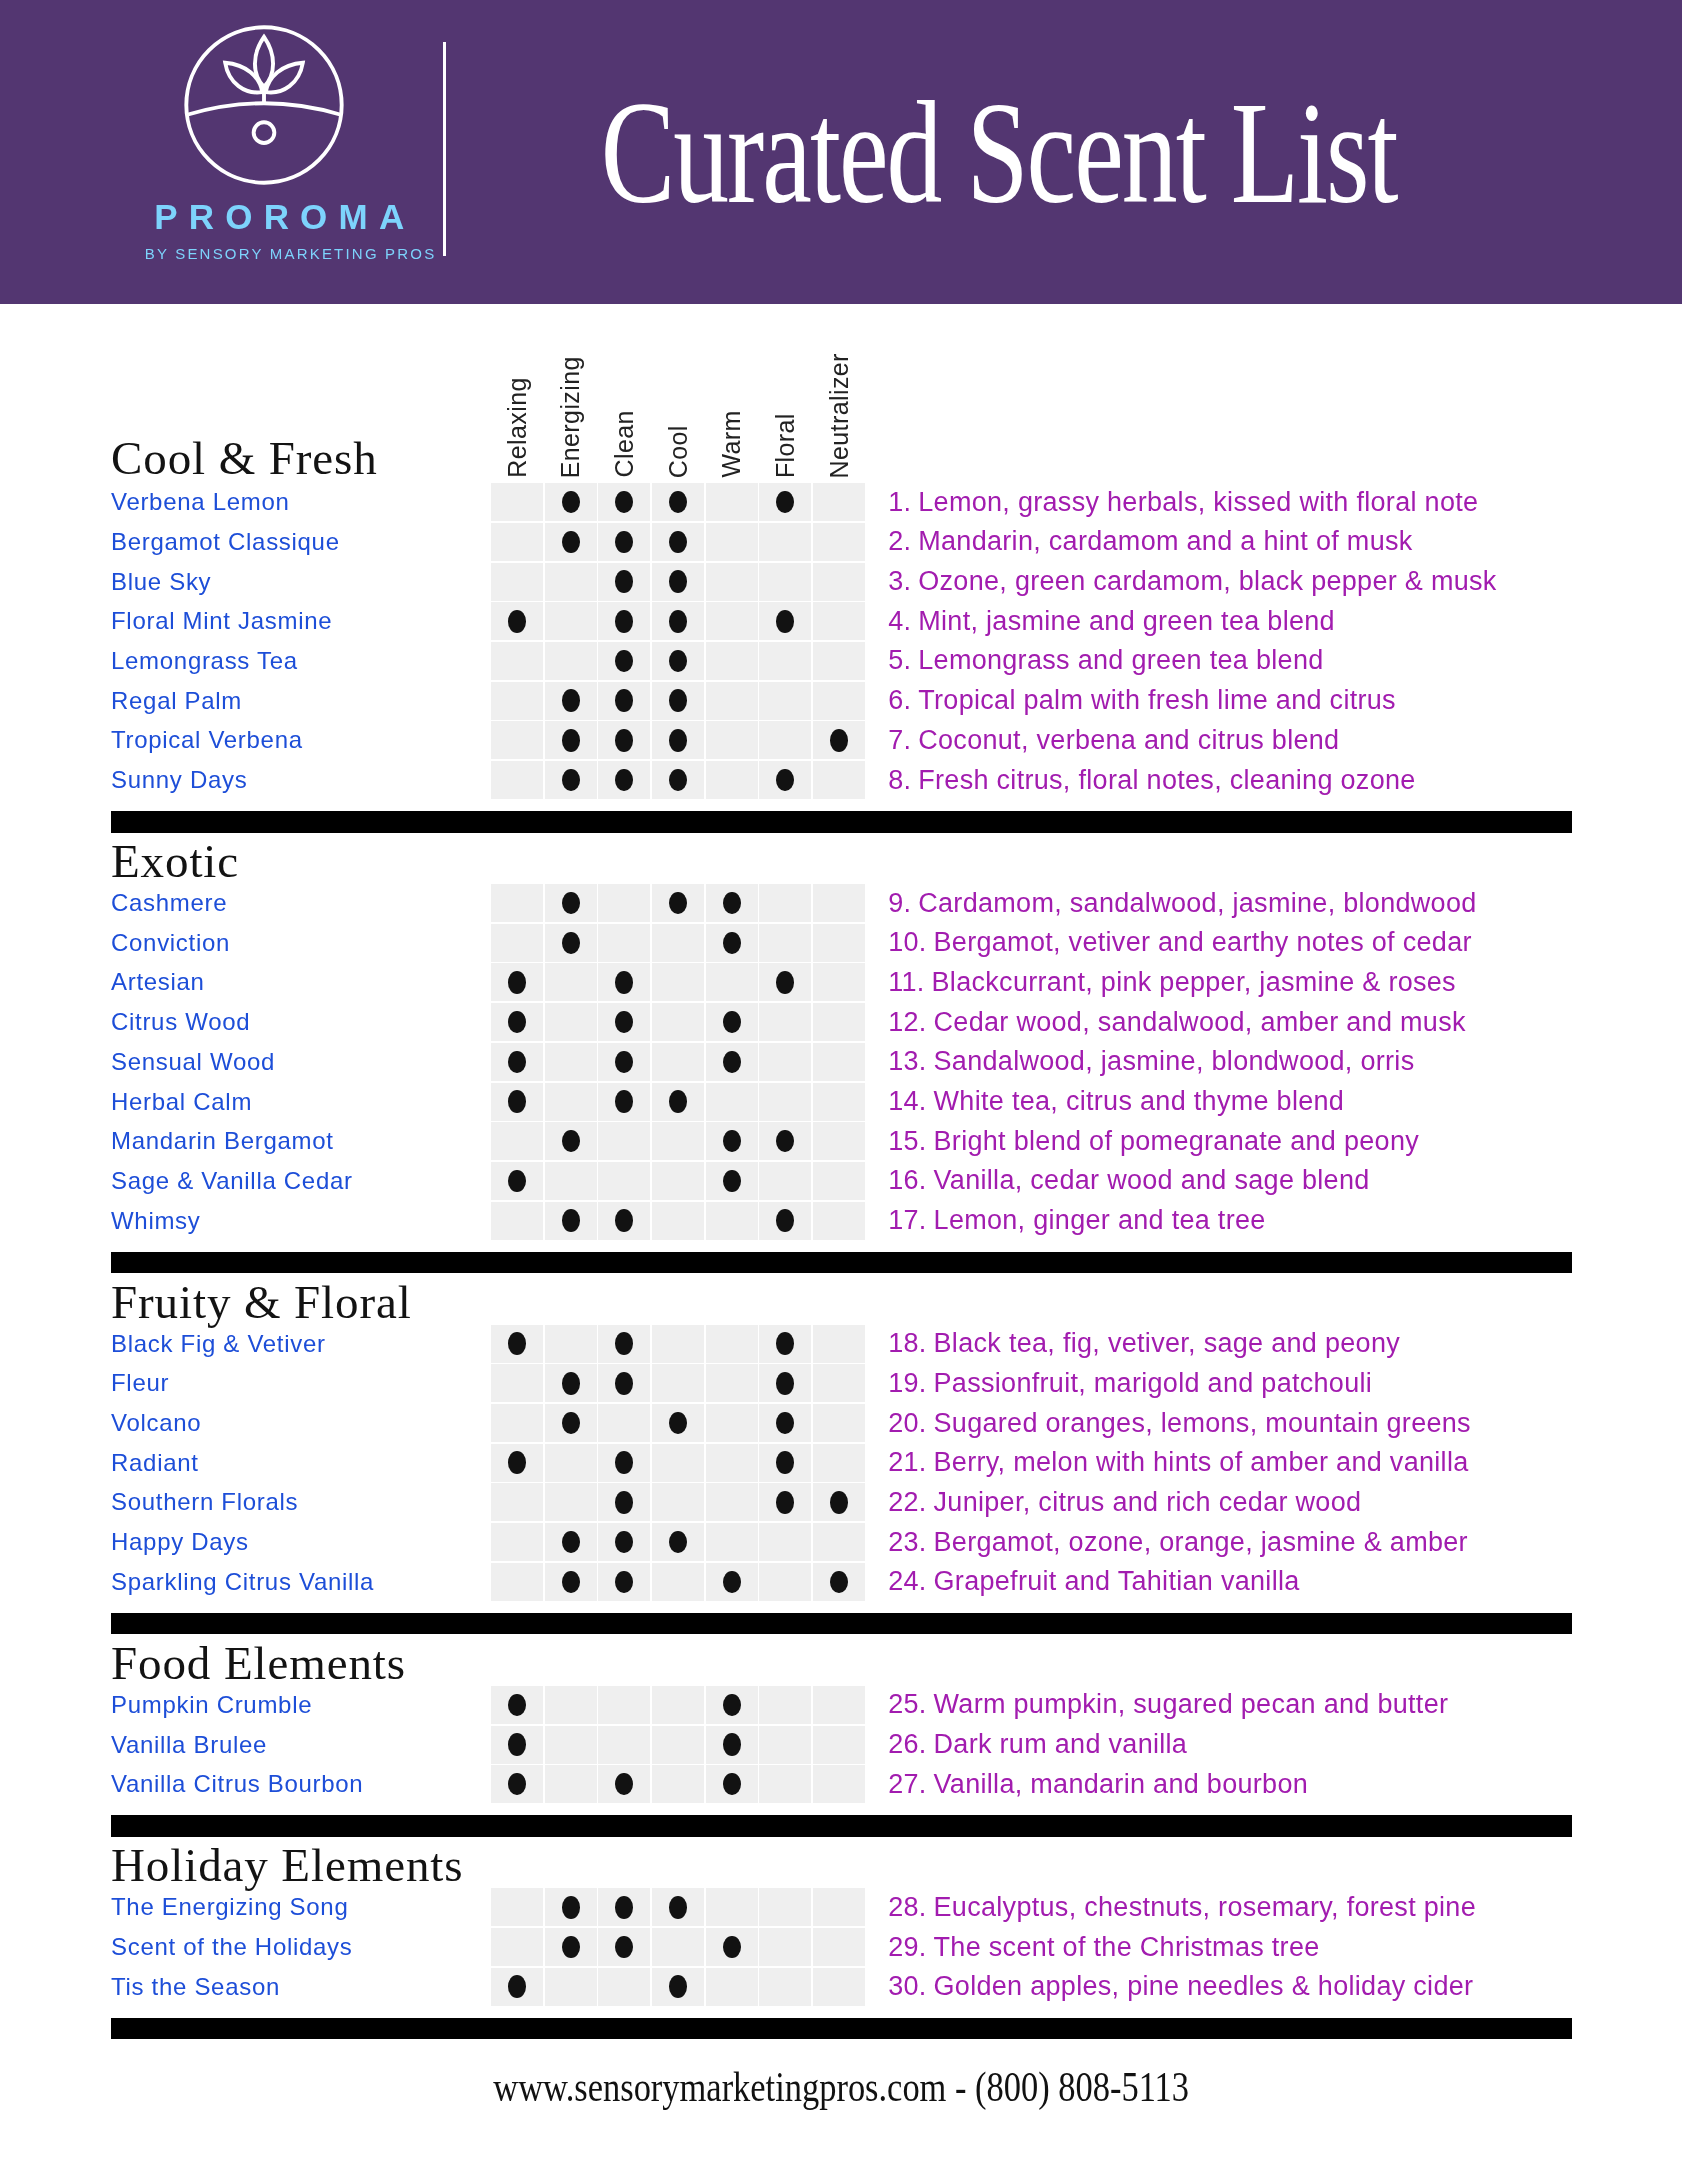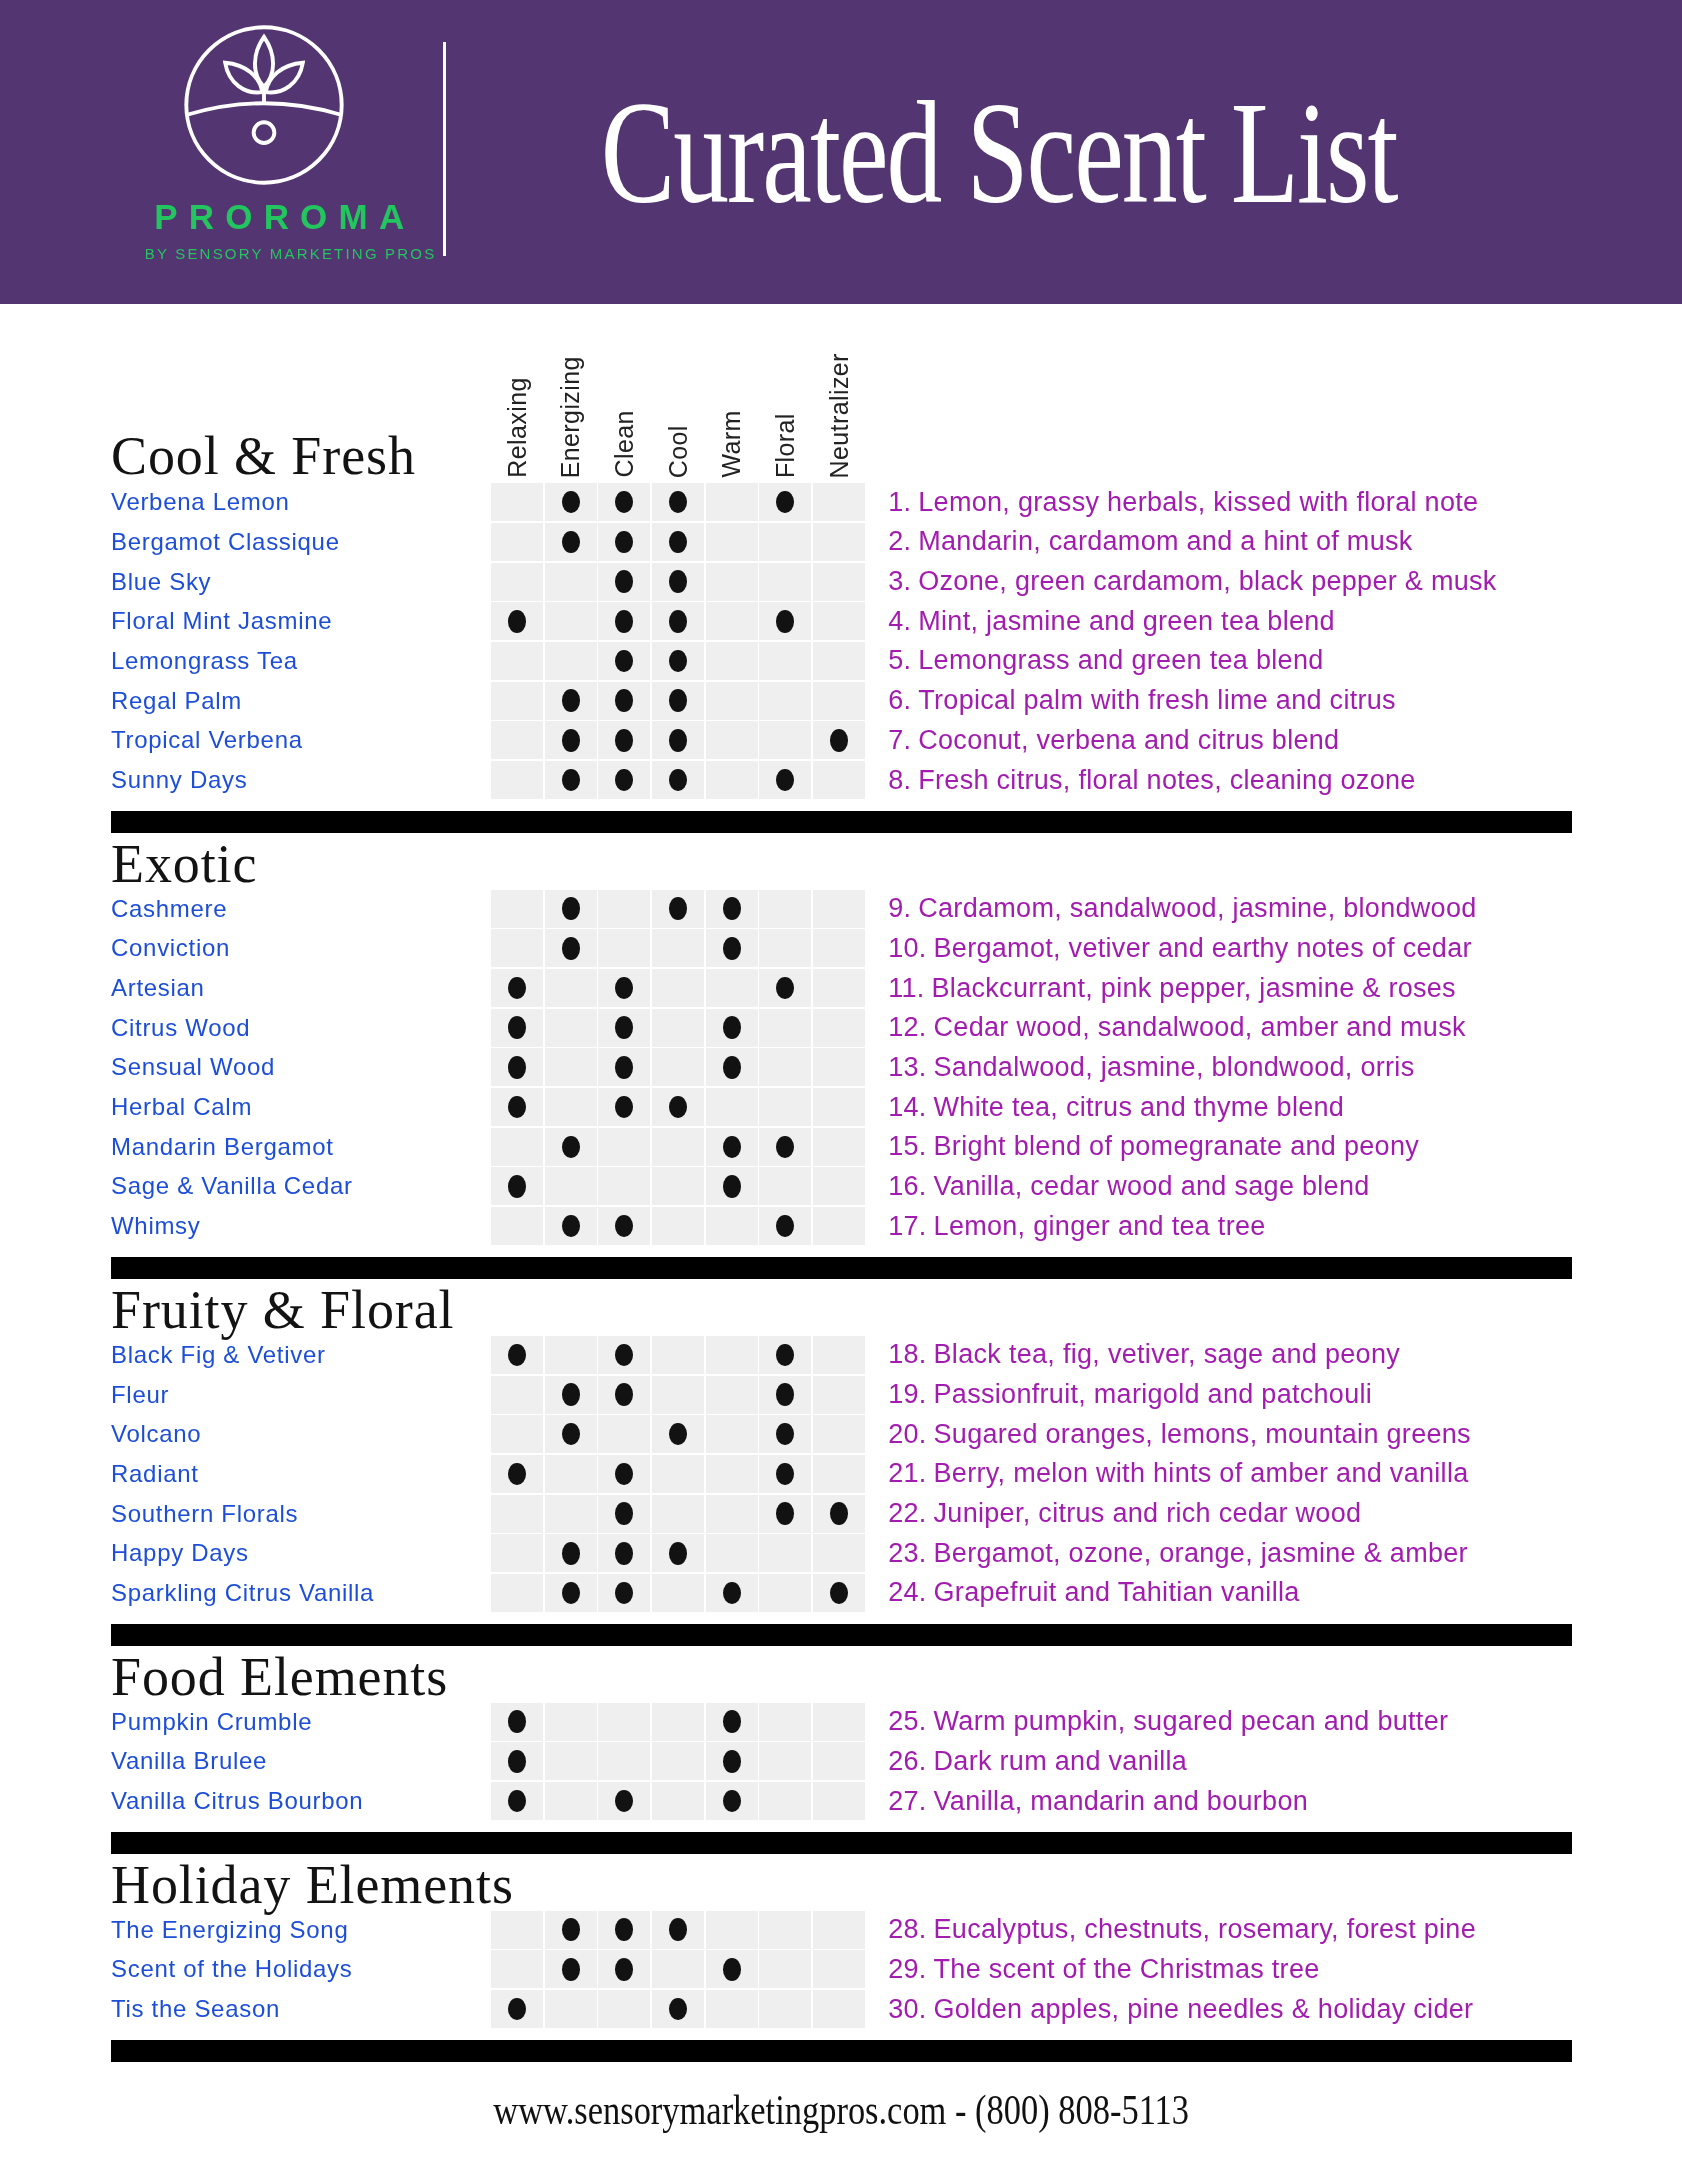--- a/index.html
+++ b/index.html
@@ -2,38 +2,38 @@
 <html style="font-size:14px"><head>
 <meta charset="utf-8">
 <style>
   * { margin:0; padding:0; box-sizing:border-box; }
   html,body { background:#ffffff; }
   body { width:1683px; font-family:"Liberation Sans", sans-serif; color:#1b1b1b; }
   .page { width:1683px; height:2178px; background:#fff; overflow:hidden; position:relative; }
 
   
   .header { height:304px; background:#533671; position:relative; }
-  .logo-block { position:absolute; left:143px; top:22.5px; width:242px; text-align:right; color:#22c55e; }
+  .logo-block { position:absolute; left:143px; top:22.5px; width:242px; text-align:right; color:#7dd3fc; }
   .logo-block svg { display:block; margin:0 auto; }
   .brand { font-size:35px; font-weight:bold; letter-spacing:11.2px; text-indent:11.2px; margin-top:10.4px; white-space:nowrap; }
   .tagline { font-size:15px; letter-spacing:2.2px; text-indent:1.7px; margin-top:7.8px; white-space:nowrap; }
   .header-separator { position:absolute; left:443px; top:42px; width:2.6px; height:214px; background:#fff; }
   .title-wrap { position:absolute; left:471px; top:0; width:1055px; height:100%;
                 display:flex; align-items:center; justify-content:center; }
   .doc-title { font-family:"Liberation Serif", serif; font-weight:400; color:#fff;
                font-size:147px; letter-spacing:-2.6px; white-space:nowrap;
                transform:scaleX(0.76); }
 
   
   .content { padding:0 111px; }
   .section-head { display:flex; align-items:flex-end; }
   .section.first .section-head { margin-top:23px; }
   .section-title-cell { width:380px; }
   .section-title { font-family:"Liberation Serif", serif; font-weight:400; color:#131313;
-                   font-size:54px; line-height:0.8; letter-spacing:0.9px; white-space:nowrap;
+                   font-size:47px; line-height:0.8; letter-spacing:0.9px; white-space:nowrap;
                    margin-bottom:3.5px; }
   .section.first .section-title { margin-bottom:0; }
 
   .column-headers { display:flex; gap:1.7px; }
   .col-label { width:52px; height:151px; display:flex; align-items:flex-end; justify-content:center; }
   .col-label span { writing-mode:vertical-rl; transform:rotate(180deg);
                     font-size:25px; letter-spacing:0.4px; color:#222; line-height:1; padding-bottom:5.2px; }
 
   .rows { margin-top:5.2px; }
   .section:not(.first) .rows { margin-top:0; }

